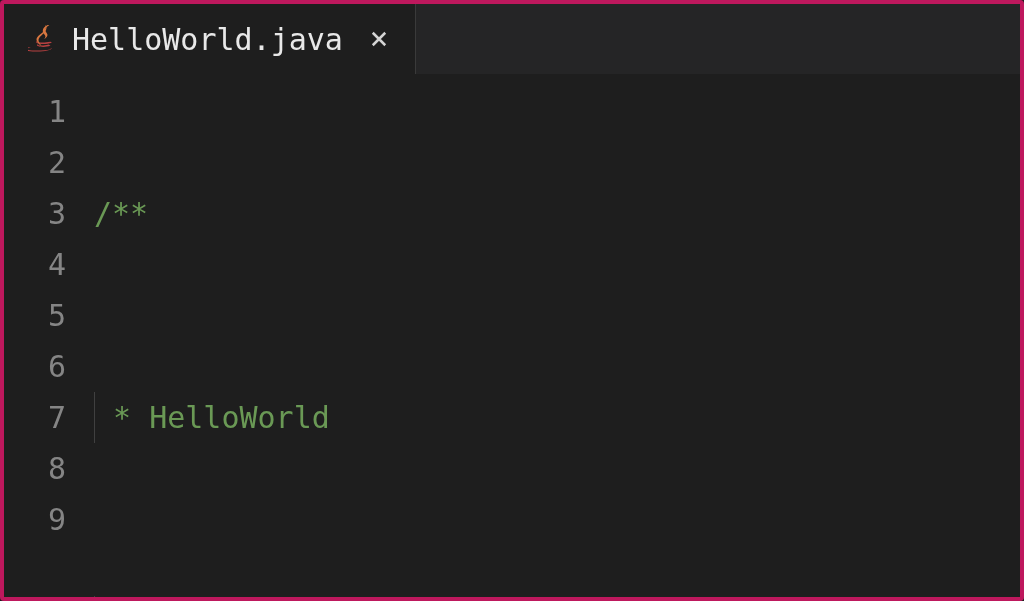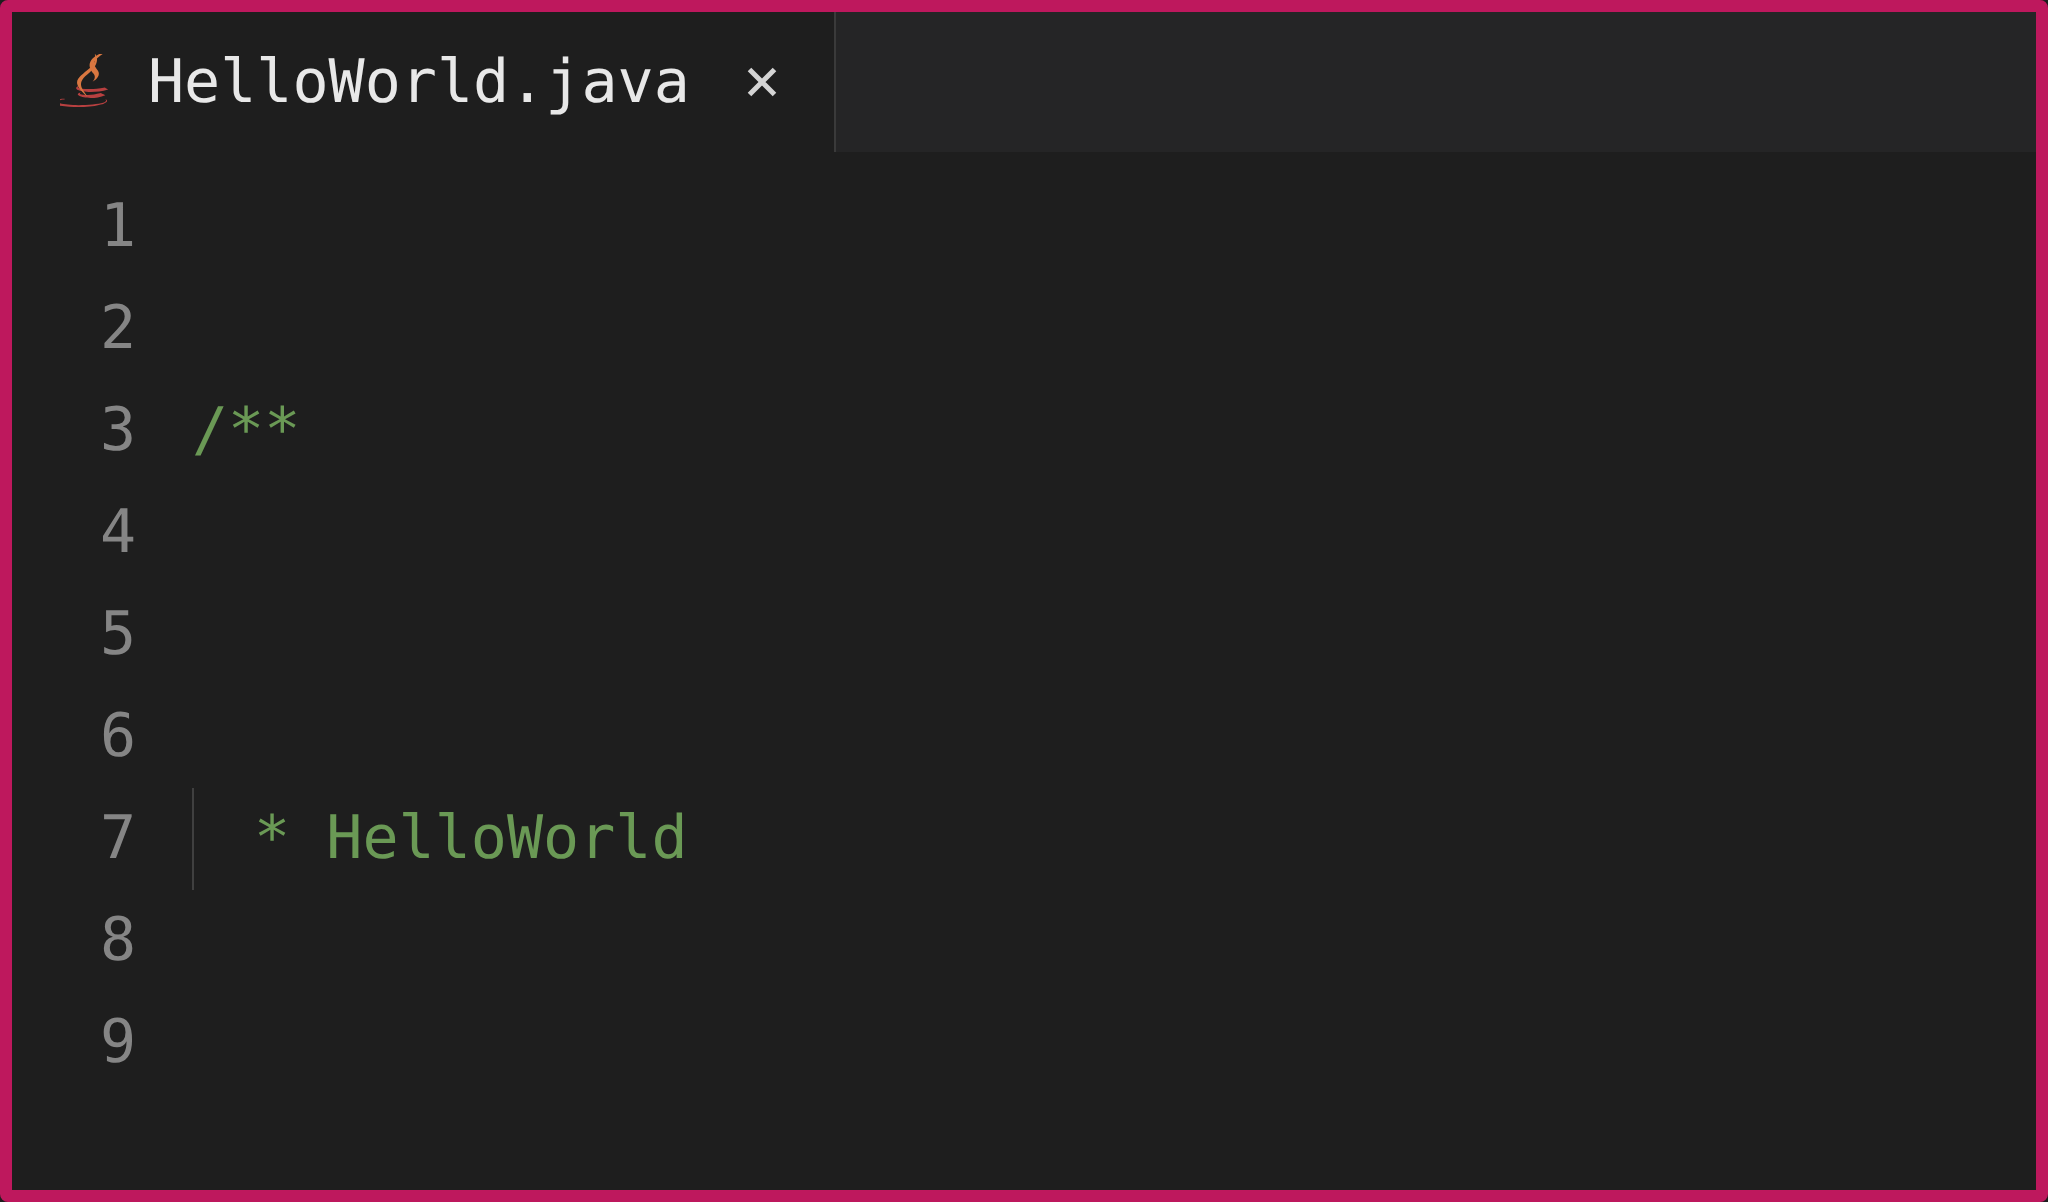--- a/index.html
+++ b/index.html
@@ -8,21 +8,21 @@
       font-family: 'Menlo', 'Consolas', monospace;
       width: 1024px;
       height: 601px;
       overflow: hidden;
       color: #d4d4d4;
     }
     .editor-container {
       width: 100%;
       height: 100%;
       background: #000000;
-      border: 6px solid #be185d;
+      border: 4px solid #be185d;
       border-radius: 4px;
       overflow: hidden;
     }
     .tab-bar {
       display: flex;
       background: #252526;
       height: 70px;
       align-items: stretch;
     }
     .tab {
@@ -131,21 +131,21 @@
       <div class="gutter-line">5</div>
       <div class="gutter-line">6</div>
       <div class="gutter-line">7</div>
       <div class="gutter-line">8</div>
       <div class="gutter-line">9</div>
     </div>
 
     <div class="code-lines">
       <div class="code-line"><span class="tok-comment">/**</span></div>
 
-      <div class="code-line"><span class="indent-guide" style="padding-left:12px;"><span class="tok-comment"> * HelloWorld</span></span></div>
+      <div class="code-line"><span class="indent-guide" style=""><span class="tok-comment"> * HelloWorld</span></span></div>
 
       <div class="code-line"><span class="indent-guide" style="padding-left:12px;"><span class="tok-comment"> */</span></span></div>
 
       
 
       
 
       
 
       

